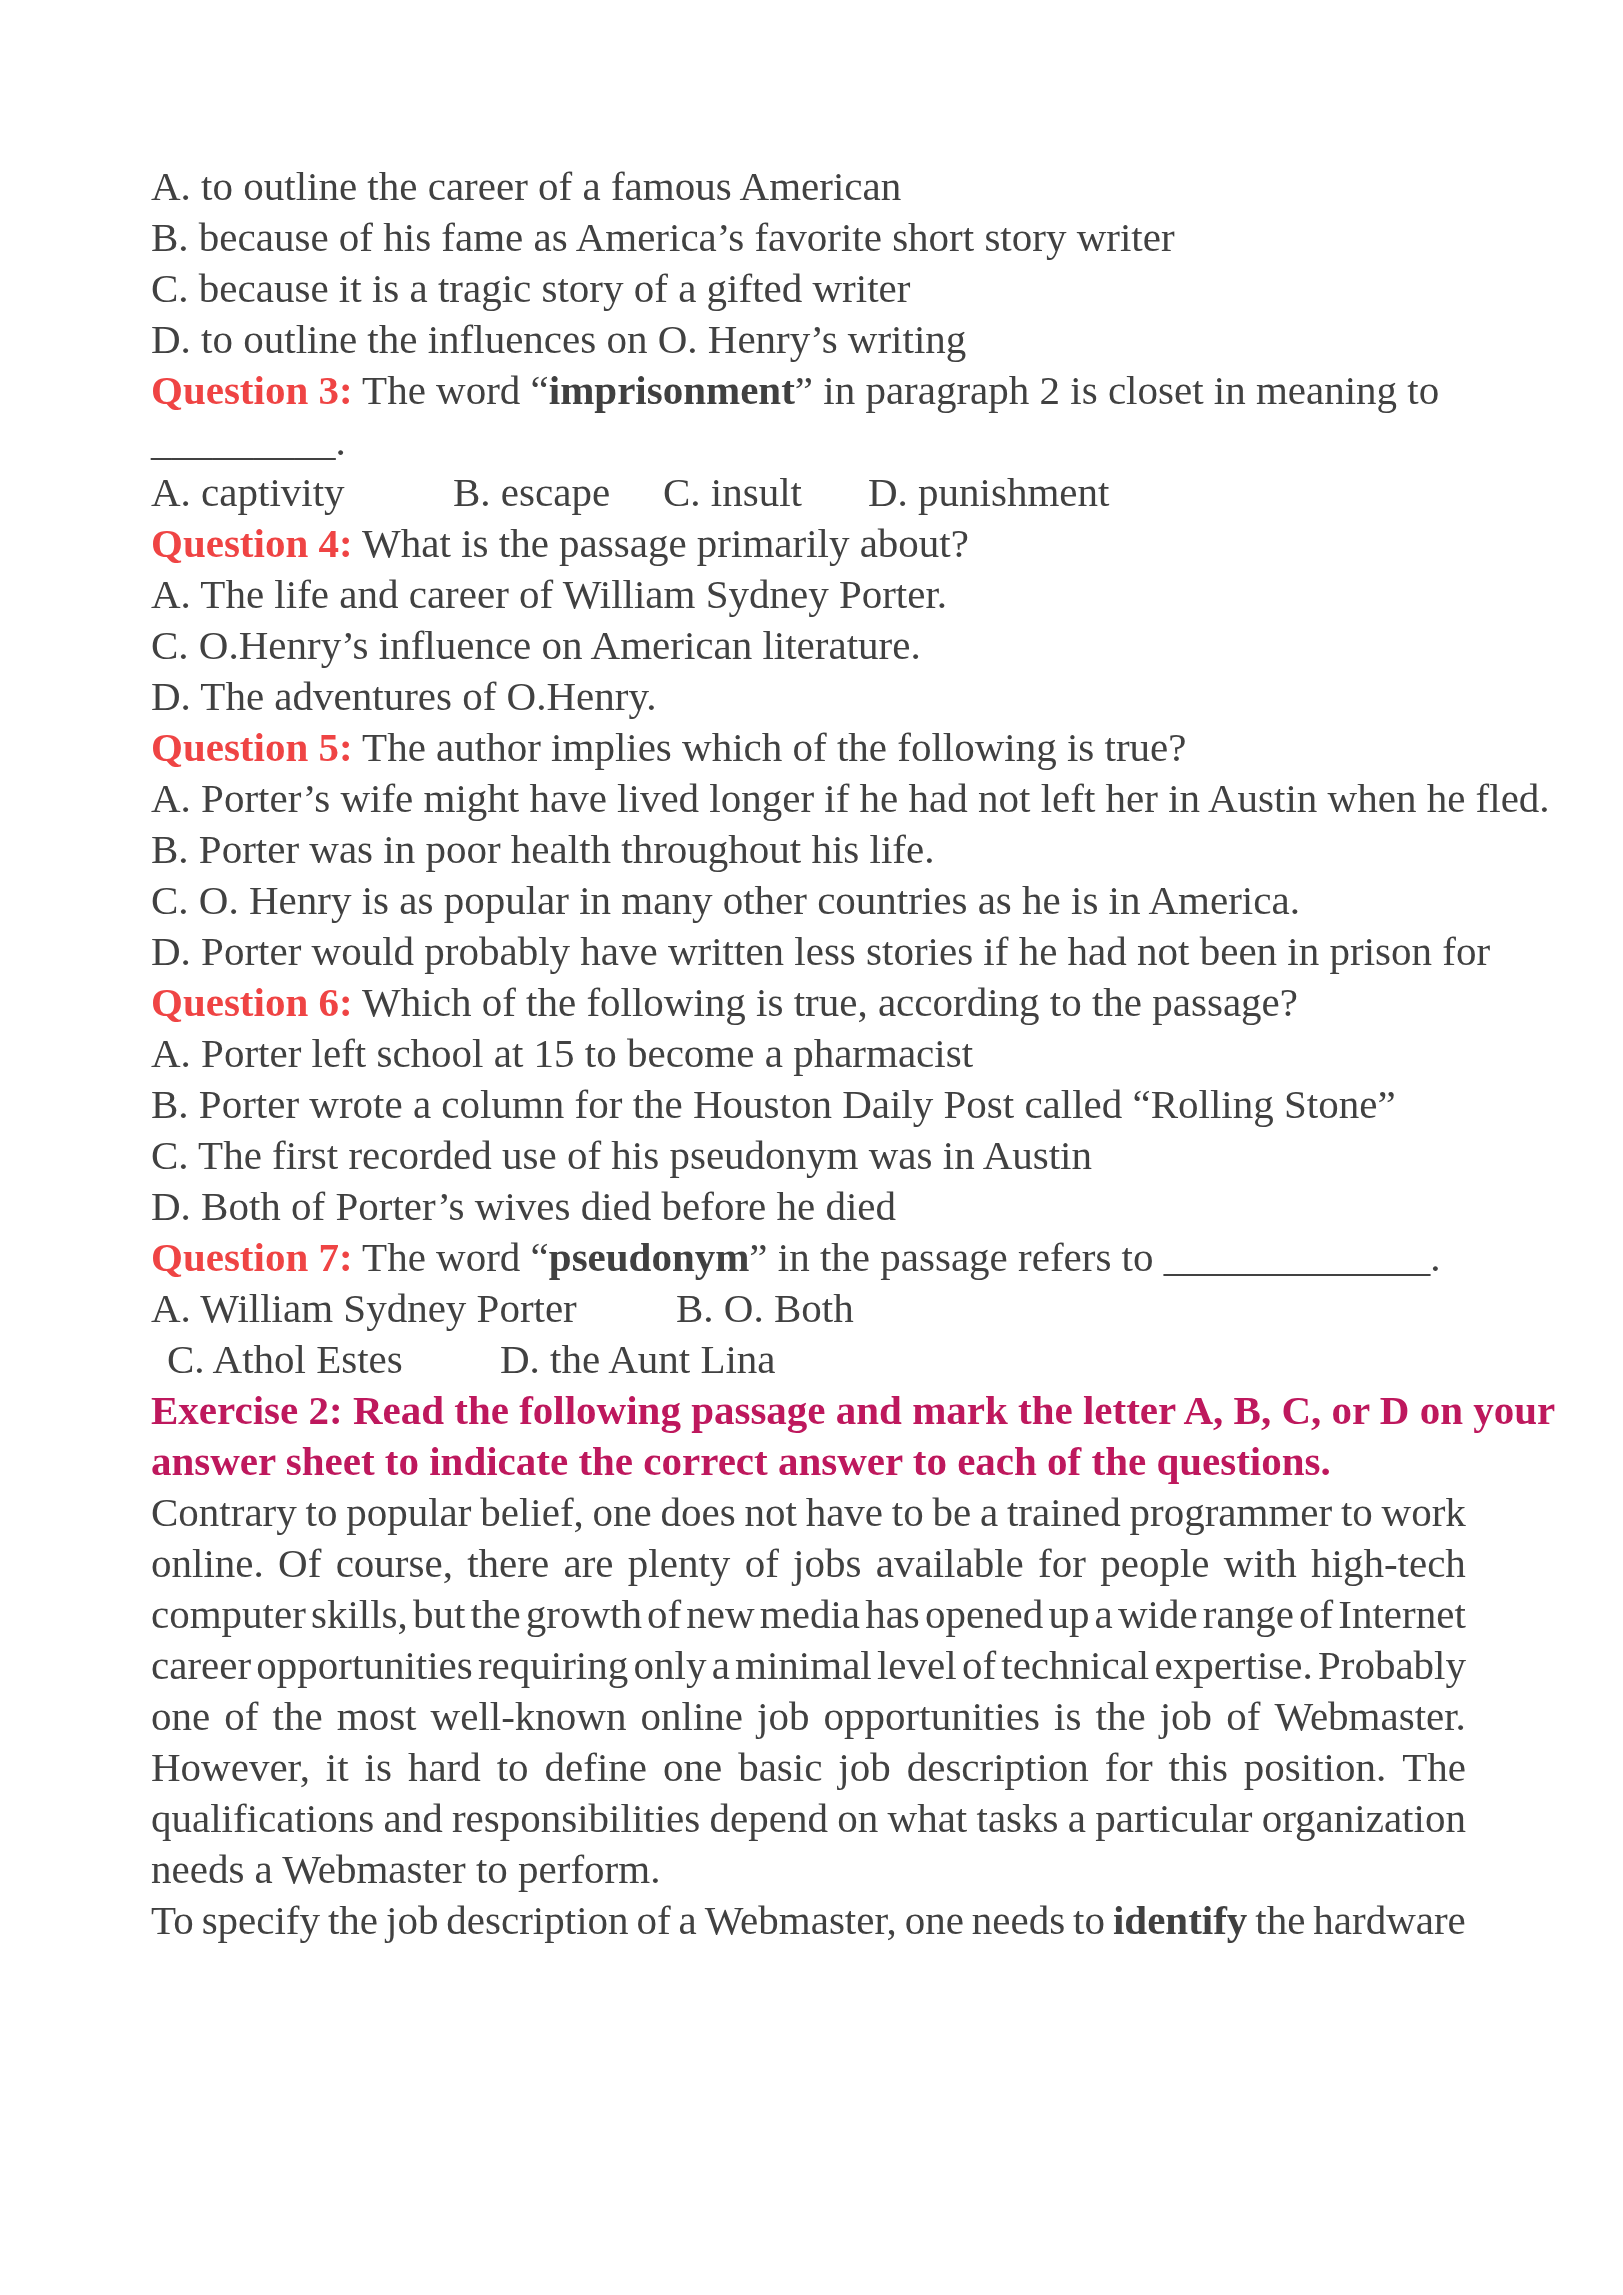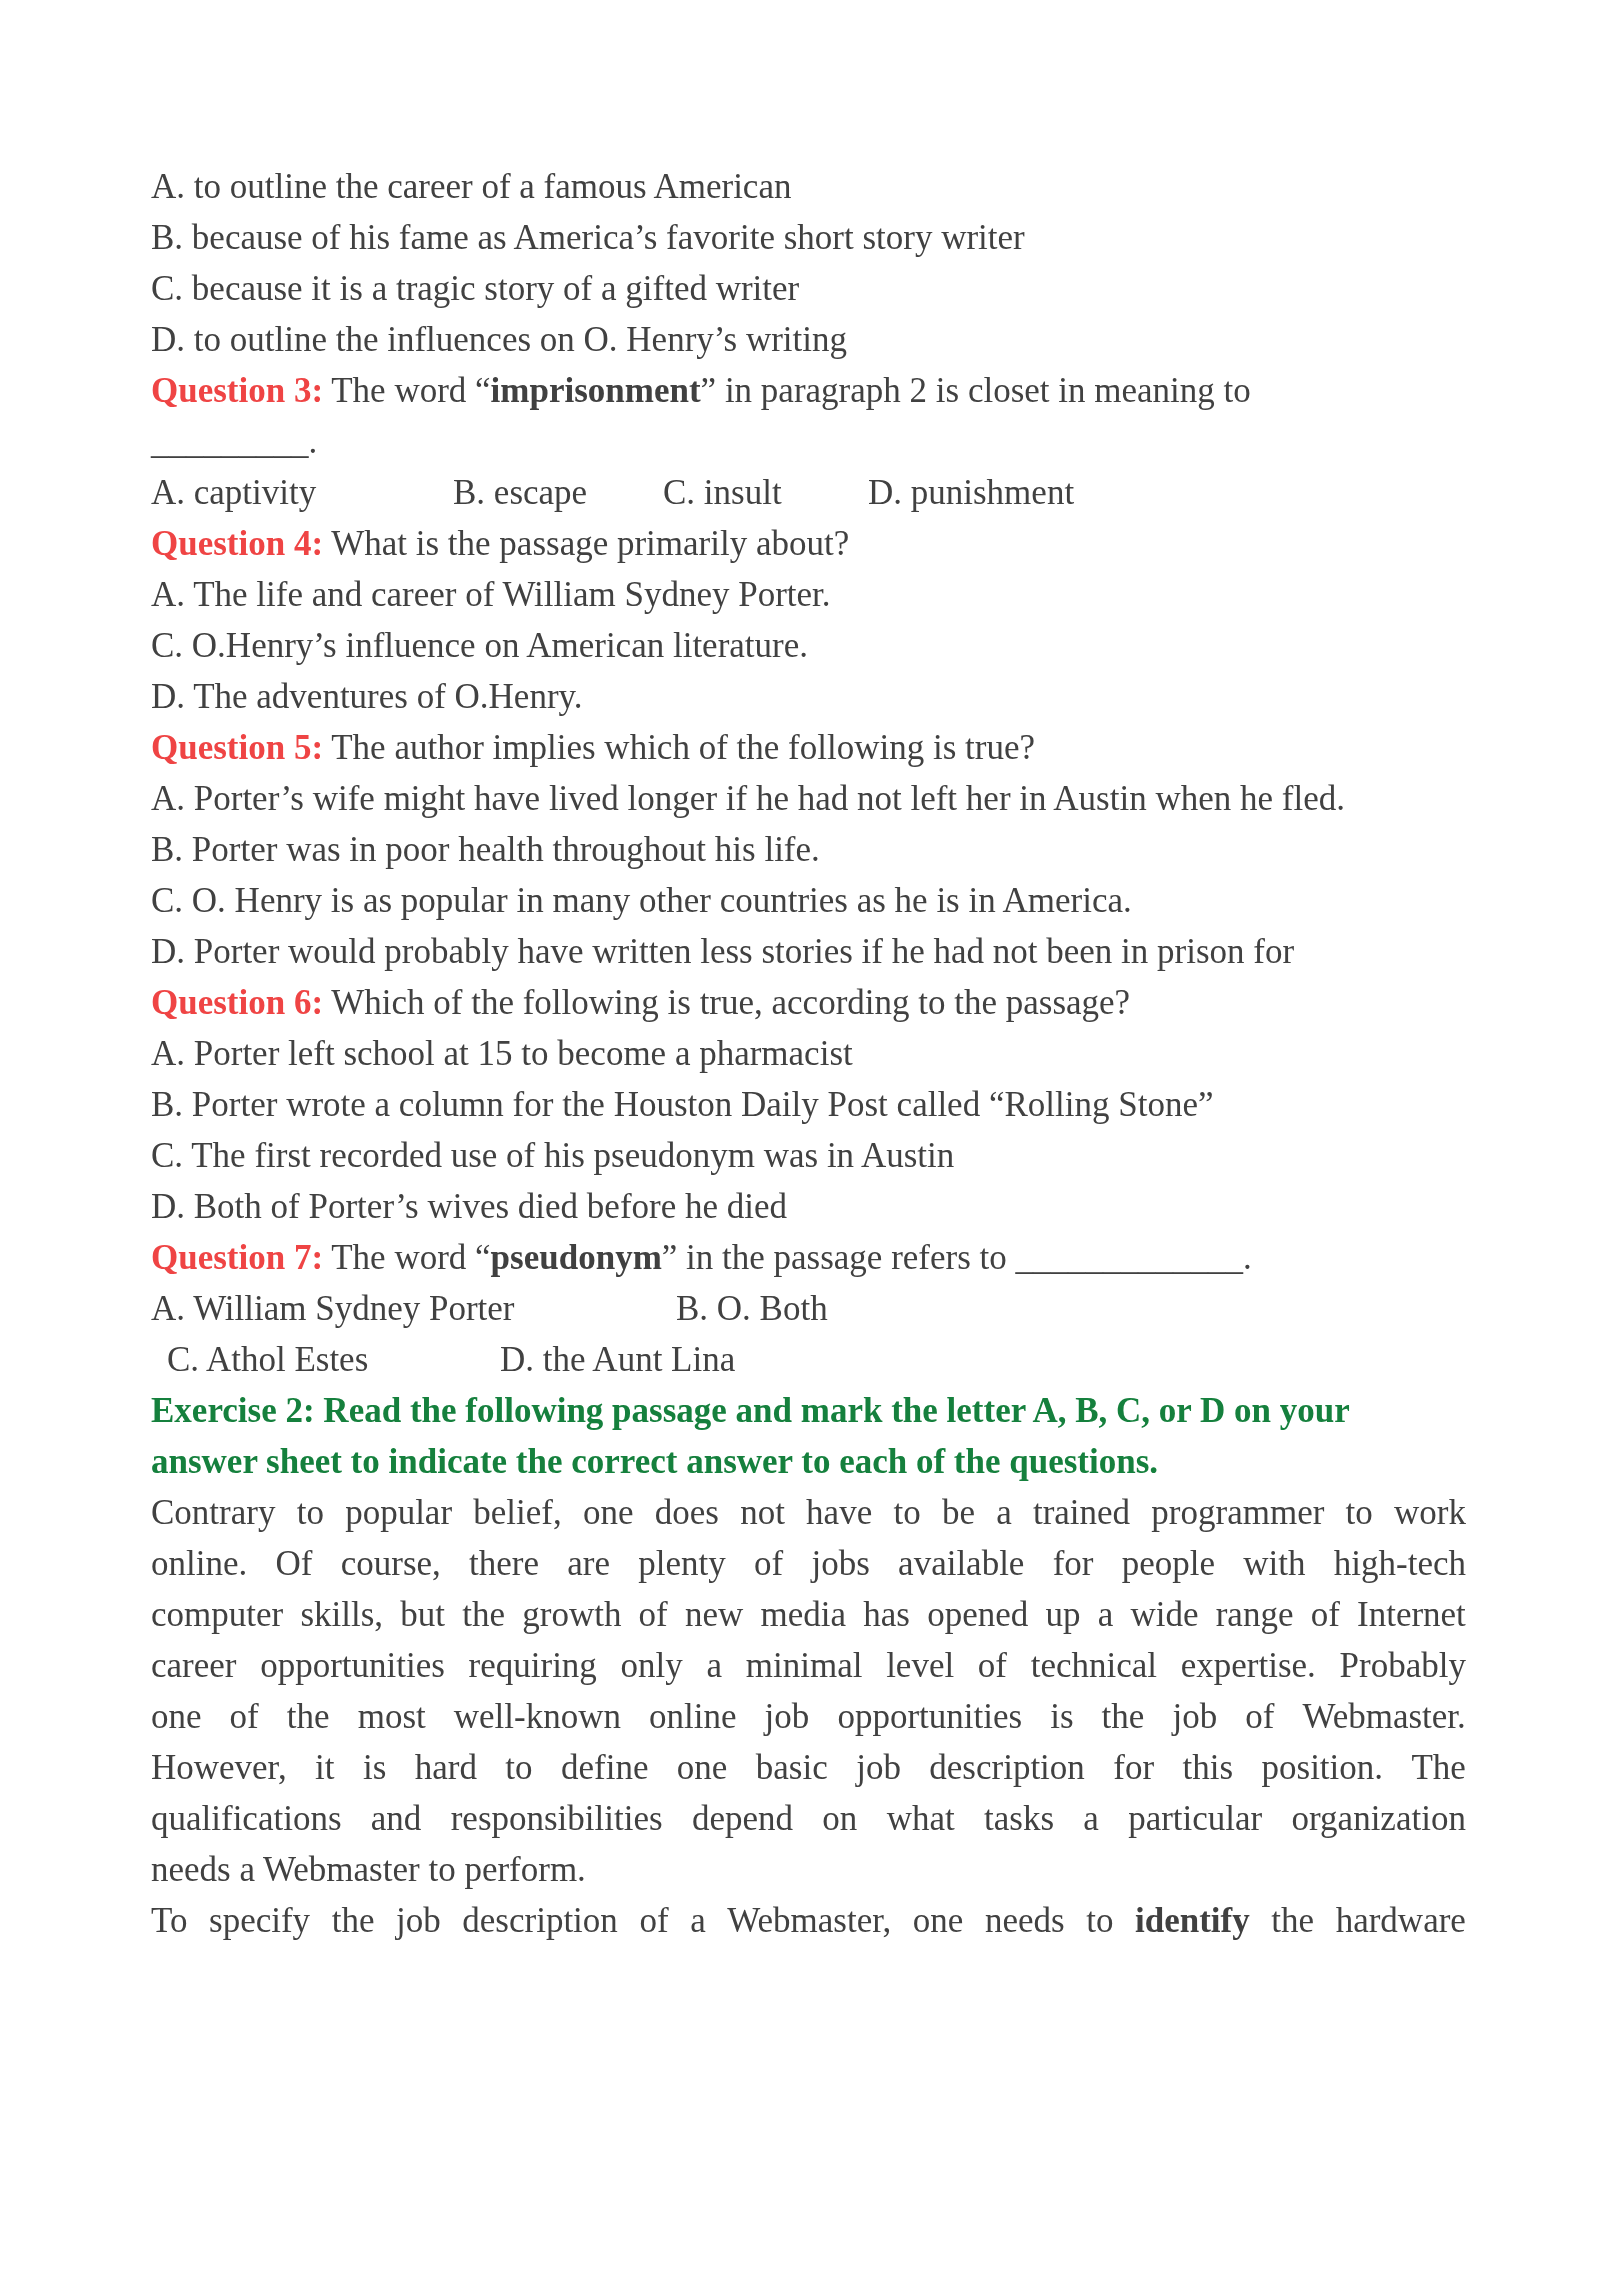--- a/index.html
+++ b/index.html
@@ -19,21 +19,21 @@
     left: 0; top: 0;
     width: 1623px;
     height: 2295px;
     background: #ffffff;
   }
   .content {
     position: absolute;
     left: 151px;
     top: 161px;
     width: 1315px;
-    font-size: 35px;
+    font-size: 41px;
     line-height: 51px;
     color: #414141;
   }
   .line {
     height: 51px;
     white-space: nowrap;
     position: relative;
   }
   .line.justify {
     display: flex;
@@ -41,21 +41,21 @@
     white-space: normal;
   }
   .tabcell {
     position: absolute;
     top: 0;
     white-space: nowrap;
   }
   .r-n { color: #414141; font-weight: normal; }
   .r-b { color: #404040; font-weight: bold; }
   .r-q { color: #ef4444; font-weight: bold; }
-  .r-e { color: #15803d; font-weight: bold; }
+  .r-e { color: #be185d; font-weight: bold; }
 </style>
 </head>
 <body>
 
 <div class="page">
   <div class="content" id="doc-content">
       <div class="line"><span class="r-n">A. to outline the career of a famous American</span></div>
       <div class="line"><span class="r-n">B. because of his fame as America’s favorite short story writer</span></div>
       <div class="line"><span class="r-n">C. because it is a tragic story of a gifted writer</span></div>
       <div class="line"><span class="r-n">D. to outline the influences on O. Henry’s writing</span></div>

